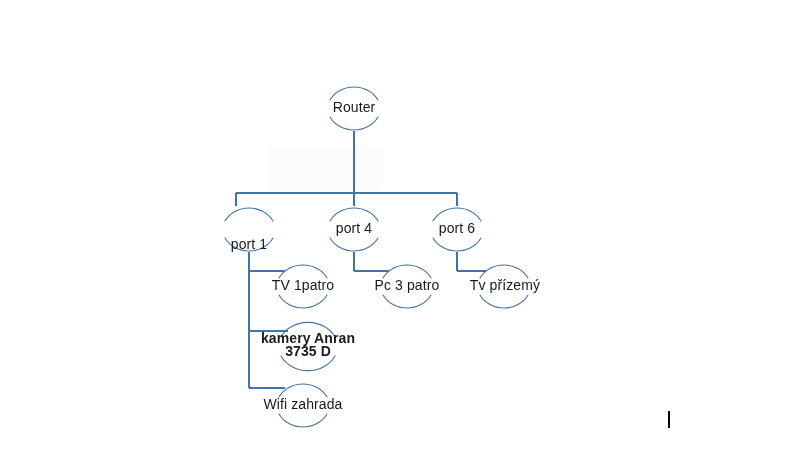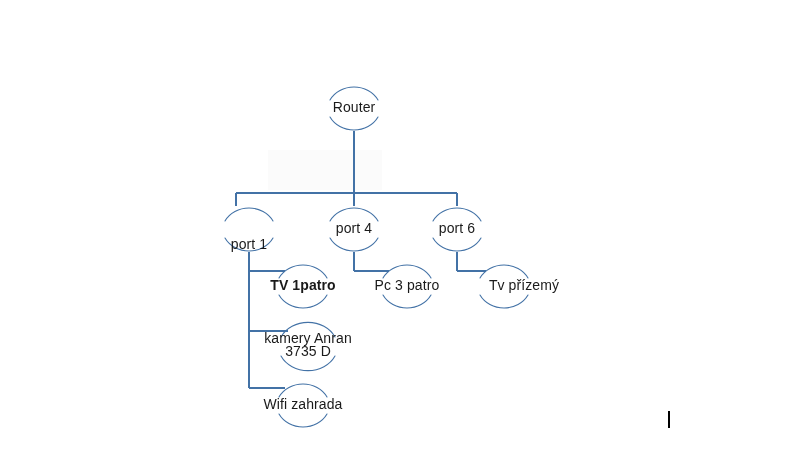--- a/index.html
+++ b/index.html
@@ -31,20 +31,21 @@
     color: #1a1a1a;
     font-family: "Liberation Sans", sans-serif;
     font-size: 14px;
     line-height: 12px;
     white-space: nowrap;
     letter-spacing: 0.1px;
     pointer-events: none;
   }
   .node-label.two-line {
     line-height: 13px;
+    font-weight: bold;
   }
   .text-caret {
     position: absolute;
     width: 2px;
     background: #000000;
   }
   .watermark {
     position: absolute;
     background: #fbfbfb;
     pointer-events: none;
@@ -113,25 +114,25 @@
   </svg>
 
   <div class="node-label" style="left:304px; top:101px; width:100px;">Router</div>
 
   <div class="node-label" style="left:199px; top:238px; width:100px;">port 1</div>
 
   <div class="node-label" style="left:304px; top:222px; width:100px;">port 4</div>
 
   <div class="node-label" style="left:407px; top:222px; width:100px;">port 6</div>
 
-  <div class="node-label" style="left:253px; top:279px; width:100px;font-weight:bold;">TV 1patro</div>
+  <div class="node-label" style="left:253px; top:279px; width:100px;">TV 1patro</div>
 
   <div class="node-label" style="left:357px; top:279px; width:100px;">Pc 3 patro</div>
 
-  <div class="node-label" style="left:474px; top:279px; width:100px;">Tv přízemý</div>
+  <div class="node-label" style="left:440px; top:279px; width:100px;text-align:right;">Tv přízemý</div>
 
   <div class="node-label two-line" style="left:248px; top:332px; width:120px;">
     <span>kamery Anran</span><br>
     <span>3735 D</span>
   </div>
 
   <div class="node-label" style="left:253px; top:398px; width:100px;text-align:center;">Wifi zahrada</div>
 
   <div class="text-caret" style="left:668px; top:411px; height:17px;"></div>
 

